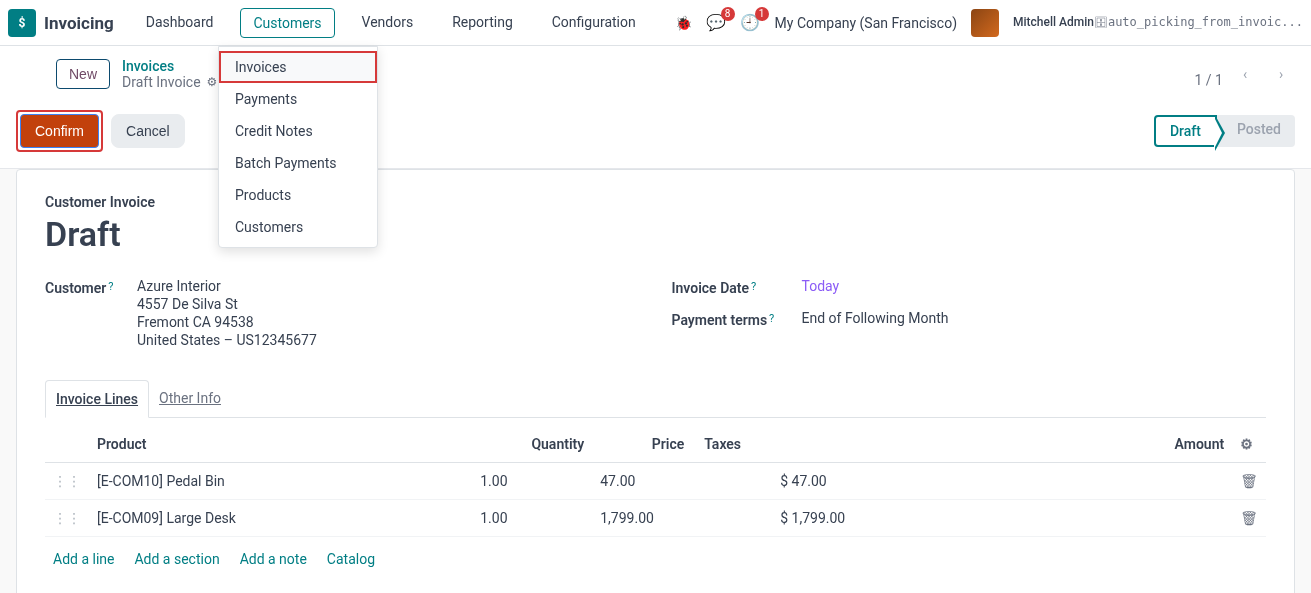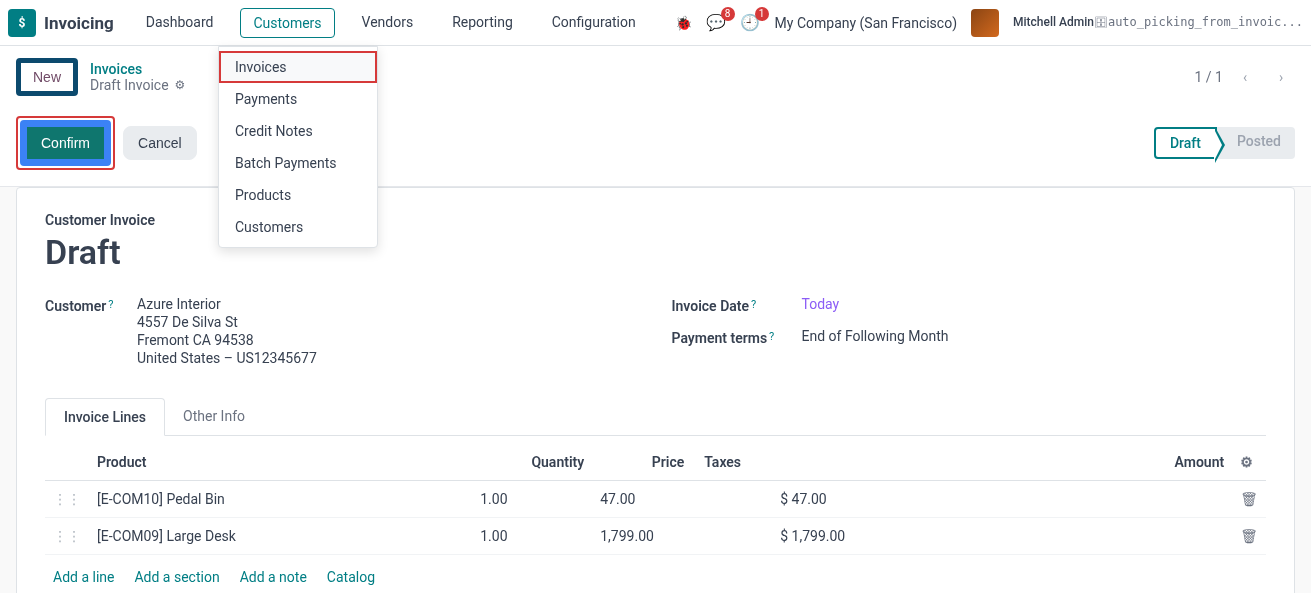--- a/index.html
+++ b/index.html
@@ -20,31 +20,31 @@
 .user-block { display: flex; flex-direction: row; font-size: 12px; line-height: 1.2; }
 .user-name { font-weight: 500; }
 .user-db { color: #6b7280; font-family: monospace; }
 .db-icon { font-size: 11px; }
 
 .dropdown-menu { position: absolute; top: 46px; left: 218px; width: 160px; background: #fff; border: 1px solid #dee2e6; border-radius: 0 0 4px 4px; box-shadow: 0 4px 12px rgba(0,0,0,0.12); z-index: 200; padding: 4px 0; }
 .dd-item { padding: 8px 16px; cursor: pointer; color: #374151; }
 .dd-item.highlighted { outline: 2px solid #d63939; outline-offset: -2px; background: #f8f9fa; }
 
 .control-bar { display: flex; align-items: center; padding: 12px 16px; background: #fff; }
-.new-btn { border: 5px solid #0c4a6e; color: #714b67; background: #fff; padding: 6px 12px; border-radius: 4px; font-weight: 500; margin-right: 12px; font-size: 14px; cursor: pointer; }
+.new-btn { border: 1px solid #0c4a6e; color: #714b67; background: #fff; padding: 6px 12px; border-radius: 4px; font-weight: 500; margin-right: 12px; font-size: 14px; cursor: pointer; margin-left: 40px; }
 .breadcrumb-block { display: flex; flex-direction: column; }
 .bc-link { color: #017e84; font-size: 14px; font-weight: 500; }
 .bc-current { color: #6b7280; font-size: 14px; display: flex; align-items: center; gap: 6px; }
 .gear { font-size: 12px; color: #6b7280; }
-.pager-block { margin-left: auto; display: flex; align-items: center; gap: 8px; font-size: 14px; color: #6b7280; }
+.pager-block { margin-left: auto; display: flex; align-items: flex-end; gap: 8px; font-size: 14px; color: #6b7280; }
 .pager-btn { width: 28px; height: 28px; display: flex; align-items: center; justify-content: center; cursor: pointer; color: #9ca3af; border-radius: 4px; }
 
 .action-bar { display: flex; align-items: center; padding: 8px 16px 16px; background: #fff; border-bottom: 1px solid #e5e7eb; }
 .confirm-outline { border: 2px solid #d63939; border-radius: 4px; padding: 2px; }
-.confirm-btn { background: #0f766e; color: #fff; border: 7px solid #3b82f6; padding: 8px 14px; border-radius: 4px; font-weight: 500; font-size: 14px; cursor: pointer; }
+.confirm-btn { background: #c2410c; color: #fff; border: 1px solid #3b82f6; padding: 8px 14px; border-radius: 4px; font-weight: 500; font-size: 14px; cursor: pointer; }
 .cancel-btn { background: #e9ecef; color: #374151; border: 1px solid #e9ecef; padding: 8px 14px; border-radius: 8px; font-weight: 500; font-size: 14px; margin-left: 8px; cursor: pointer; }
 .status-block { margin-left: auto; display: flex; }
 .status-draft { border: 2px solid #017e84; color: #017e84; padding: 6px 14px; border-radius: 4px 0 0 4px; font-weight: 500; position: relative; background: #fff; }
 .status-draft::after { content: ''; position: absolute; right: -10px; top: -2px; bottom: -2px; width: 0; height: 0; border-top: 18px solid transparent; border-bottom: 18px solid transparent; border-left: 10px solid #017e84; }
 .status-draft::before { content: ''; position: absolute; right: -7px; top: 0; bottom: 0; width: 0; height: 0; border-top: 16px solid transparent; border-bottom: 16px solid transparent; border-left: 8px solid #fff; z-index: 1; }
 .status-posted { background: #e9ecef; color: #9ca3af; padding: 6px 14px 6px 20px; border-radius: 0 4px 4px 0; font-weight: 500; }
 
 .form-sheet { background: #fff; margin: 0 16px 16px; border: 1px solid #dee2e6; border-radius: 4px; padding: 24px 28px; }
 .sheet-title { font-weight: 600; font-size: 14px; margin-bottom: 4px; }
 .draft-title { font-size: 34px; font-weight: 600; color: #374151; margin-bottom: 24px; }
@@ -52,21 +52,21 @@
 .form-grid { display: flex; gap: 32px; margin-bottom: 24px; }
 .form-col { flex: 1; }
 .field-row { display: flex; margin-bottom: 6px; }
 .field-label { width: 92px; font-weight: 600; font-size: 14px; color: #374151; padding-top: 2px; }
 .help-q { color: #017e84; font-weight: 400; font-size: 11px; vertical-align: top; margin-left: 2px; }
 .field-value { color: #374151; }
 .field-value.muted { color: #8b5cf6; }
 .addr-line { margin-bottom: 2px; }
 
 .tabs { display: flex; border-bottom: 1px solid #dee2e6; margin-bottom: 0; }
-.tab { padding: 10px 18px; cursor: pointer; color: #6b7280; font-size: 14px; }
+.tab { padding: 10px 10px; cursor: pointer; color: #6b7280; font-size: 14px; text-decoration: underline; }
 .tab.active { border: 1px solid #dee2e6; border-bottom: 1px solid #fff; margin-bottom: -1px; border-radius: 4px 4px 0 0; color: #374151; font-weight: 500; }
 
 .lines-table { width: 100%; border-collapse: collapse; margin-top: 8px; }
 .lines-table th { text-align: left; padding: 10px 8px; font-weight: 600; font-size: 14px; border-bottom: 1px solid #dee2e6; }
 .lines-table th.right { text-align: right; }
 .lines-table td { padding: 10px 8px; border-bottom: 1px solid #f1f3f5; font-size: 14px; }
 .lines-table td.right { }
 .drag-handle { color: #adb5bd; cursor: grab; width: 18px; }
 .trash-icon { color: #6b7280; cursor: pointer; width: 24px; text-align: center; }
 .opt-icon { color: #6b7280; cursor: pointer; width: 24px; text-align: center; }

